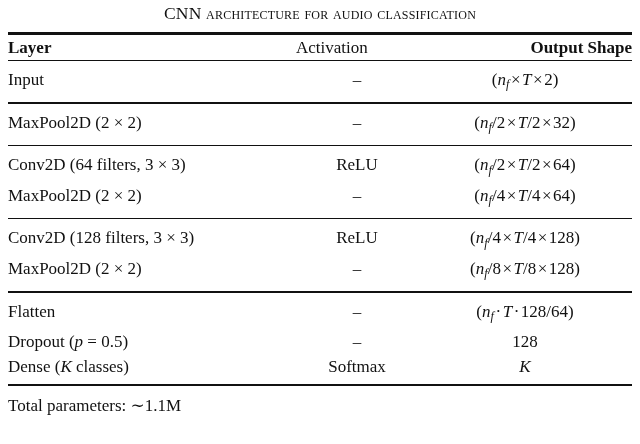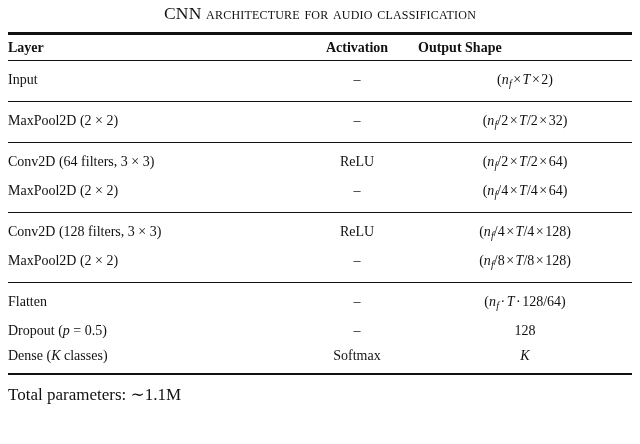--- a/index.html
+++ b/index.html
@@ -48,28 +48,28 @@
     width: 624px;
     table-layout: fixed;
   }
   table.arch col.c-layer  { width: 288px; }
   table.arch col.c-act    { width: 122px; }
   table.arch col.c-out    { width: 214px; }
 
   table.arch th, table.arch td {
     padding: 0;
     border: 0;
-    font-size: 14px;
+    font-size: 17px;
     line-height: 25px;
     vertical-align: baseline;
   }
 
   th.h-layer { text-align: left;   font-weight: bold; font-size: 17.5px; }
-  th.h-act   { text-align: center; font-weight: bold; font-size: 17.5px; }
-  th.h-out   { text-align: left; font-weight: bold; font-size: 17.5px; }
+  th.h-act   { text-align: left; font-weight: normal; font-size: 17.5px; }
+  th.h-out   { text-align: right; font-weight: bold; font-size: 17.5px; }
 
   td.d-layer { text-align: left; margin-top: 20px; }
   td.d-act   { text-align: center; }
   td.d-out   { text-align: center; }
 
   
   .rule-top    { height: 2.6px; background: #111; margin: 0; }
   .rule-mid    { height: 1.3px; background: #111; margin: 0; }
   .rule-bottom { height: 2.2px; background: #111; margin: 0; }
 

